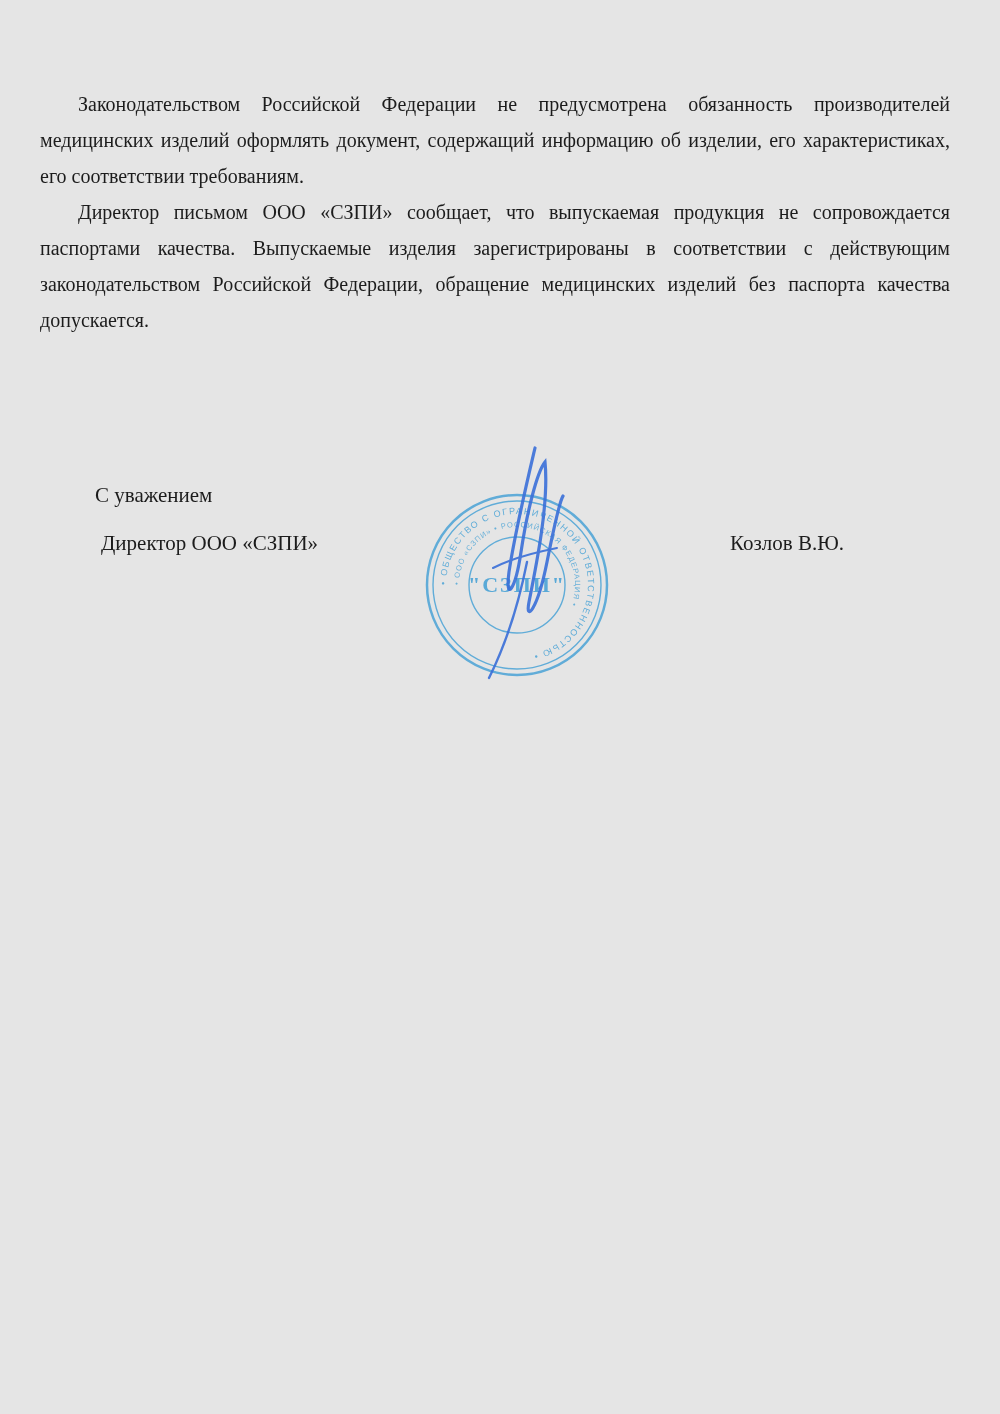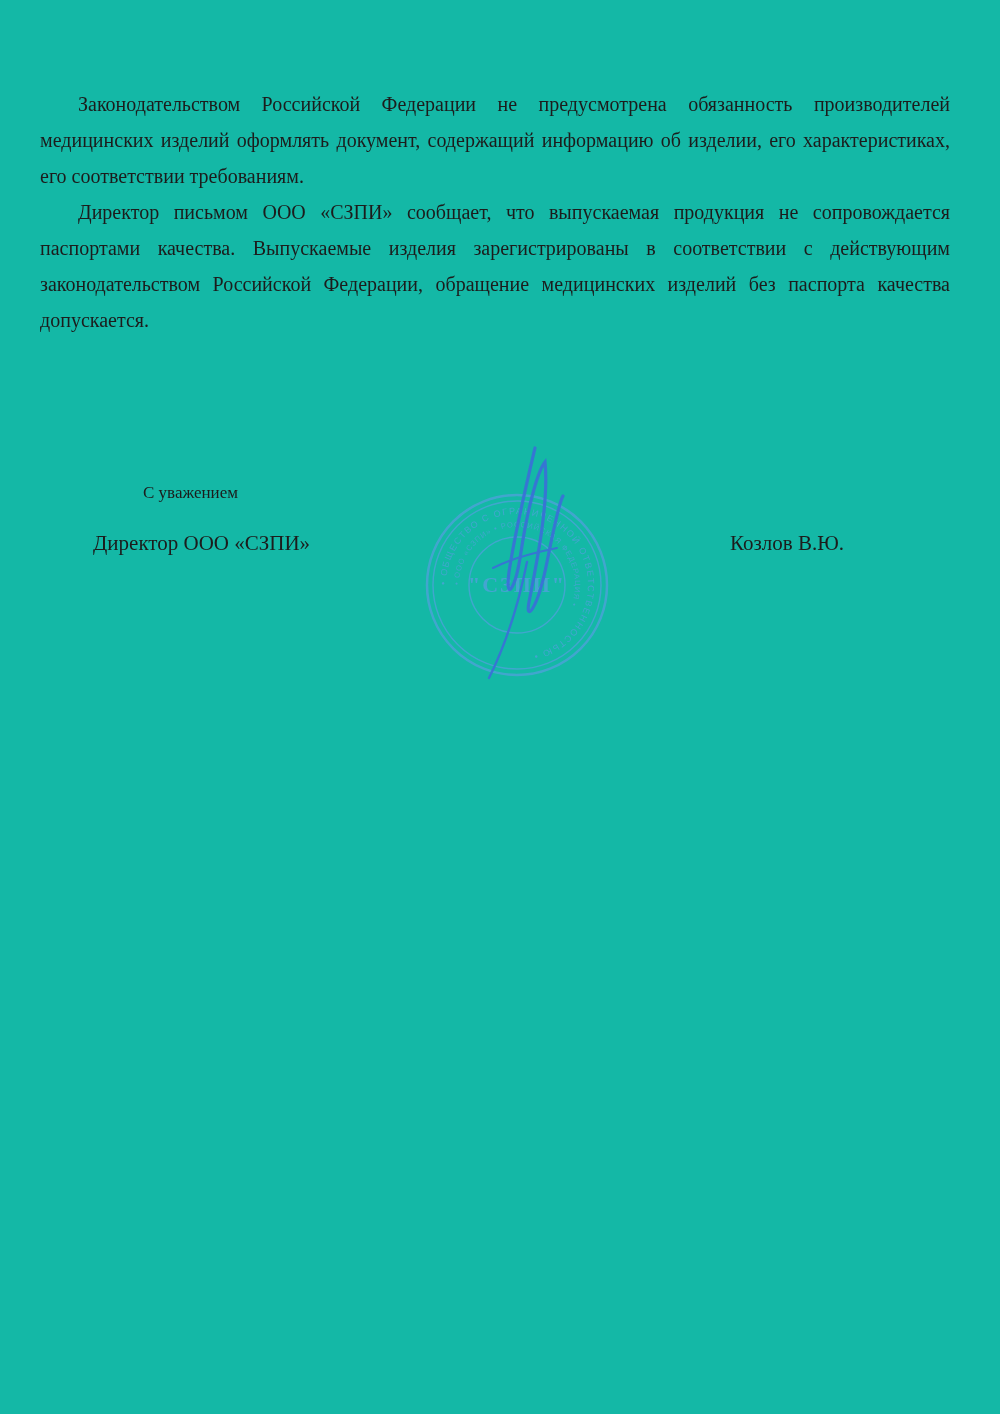--- a/index.html
+++ b/index.html
@@ -4,21 +4,21 @@
 <style>
   html, body {
     margin: 0;
     padding: 0;
     background: #ffffff;
   }
   .page {
     position: relative;
     width: 1000px;
     height: 1414px;
-    background: #14b8a6;
+    background: #e5e5e5;
     font-family: "Liberation Serif", "DejaVu Serif", serif;
     color: #1c1c1c;
     overflow: hidden;
   }
   .content {
     position: absolute;
     top: 86px;
     left: 40px;
     right: 50px;
   }
@@ -26,26 +26,25 @@
     margin: 0;
     font-size: 20px;
     line-height: 36px;
     text-align: justify;
     text-indent: 38px;
   }
   .closing {
     position: absolute;
     left: 95px;
     top: 483px;
-    font-size: 17px;
-    margin-left: 48px;
+    font-size: 21px;
   }
   .sig-title {
     position: absolute;
-    left: 93px;
+    left: 101px;
     top: 531px;
     font-size: 21px;
   }
   .sig-name {
     position: absolute;
     left: 730px;
     top: 531px;
     font-size: 21px;
     text-align: right;
   }

